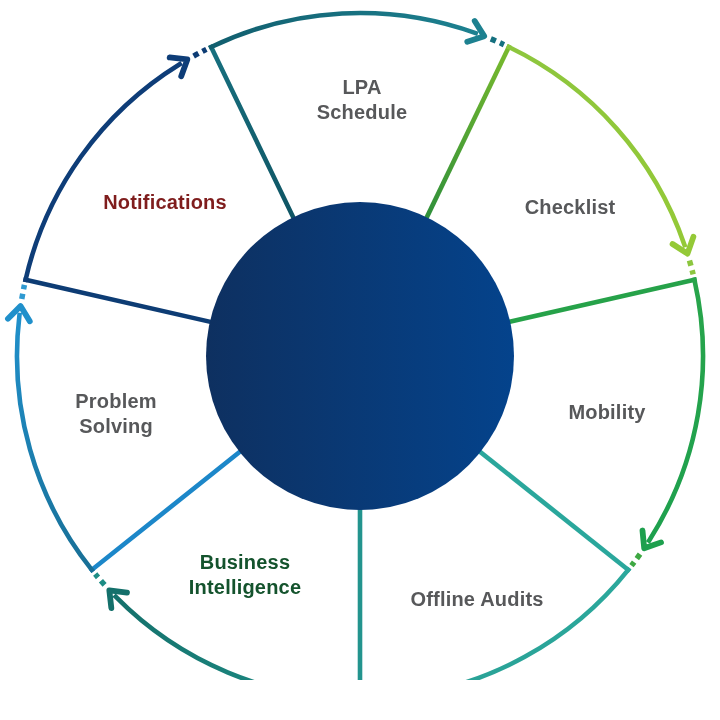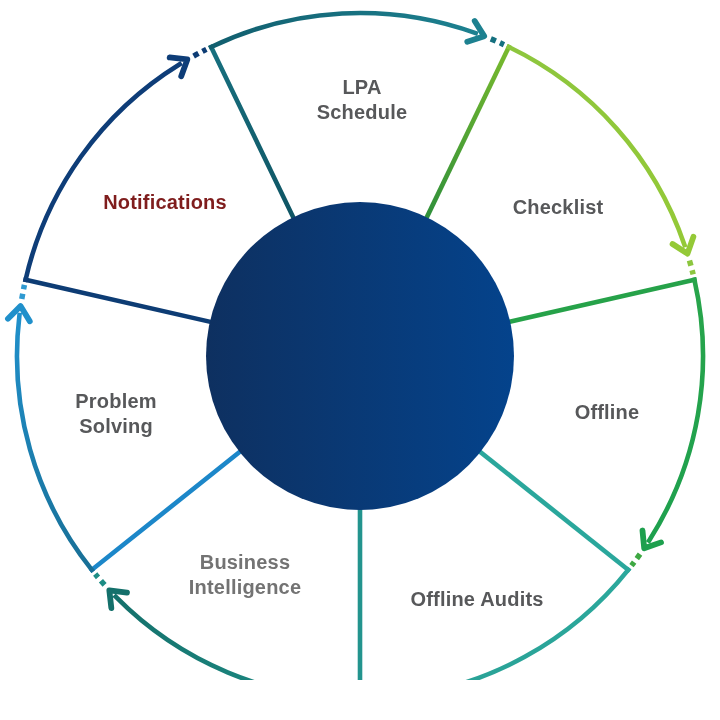--- a/index.html
+++ b/index.html
@@ -132,21 +132,21 @@
       <path d="M 91.83180151346562 569.8570020375454 A 343 343 0 0 1 19.453504264749824 315.0477809826958" fill="none" stroke="url(#ag5)" stroke-width="4.6" stroke-linecap="square" marker-end="url(#m5)"></path>
       <path d="M 21.760667142867987 299.05130635069617 A 343 343 0 0 1 24.4421242806211 284.9372668503536" fill="none" stroke="#2e99d1" stroke-width="5.5" stroke-dasharray="5.5 4.5"></path>
       <line x1="213.76081317272644" y1="322.62185990655286" x2="25.59972612163449" y2="279.67531965298423" stroke="url(#sg6)" stroke-width="4.6" stroke-linecap="square"></line>
       <path d="M 25.59972612163449 279.67531965298423 A 343 343 0 0 1 179.69046695499665 64.21673746924267" fill="none" stroke="url(#ag6)" stroke-width="4.6" stroke-linecap="square" marker-end="url(#m6)"></path>
       <path d="M 193.63550695652944 56.04691124379292 A 343 343 0 0 1 206.34216856220496 49.343399161481955" fill="none" stroke="#0d3c74" stroke-width="5.5" stroke-dasharray="5.5 4.5"></path>
       <circle cx="360" cy="356" r="154" fill="url(#cg)"></circle>
     </svg>
 
   <div class="seg-label" id="lbl-0" style="color: rgb(87, 88, 90);">LPA
 Schedule</div>
-  <div class="seg-label" id="lbl-1" style="color: rgb(87, 88, 90);">Checklist</div>
-  <div class="seg-label" id="lbl-2" style="color: rgb(87, 88, 90);">Offline</div>
+  <div class="seg-label" id="lbl-1" style="color: rgb(87, 88, 90); margin-left: 12px;">Checklist</div>
+  <div class="seg-label" id="lbl-2" style="color: rgb(87, 88, 90);">Mobility</div>
   <div class="seg-label" id="lbl-3" style="color: rgb(87, 88, 90); margin-top: 16px;">Offline Audits</div>
-  <div class="seg-label" id="lbl-4" style="color: #737373;">Business
+  <div class="seg-label" id="lbl-4" style="color: #14532d;">Business
 Intelligence</div>
   <div class="seg-label" id="lbl-5" style="color: rgb(87, 88, 90);">Problem
 Solving</div>
   <div class="seg-label" id="lbl-6" style="color: #7f1d1d;">Notifications</div>
 </div>
 
 </body></html>

